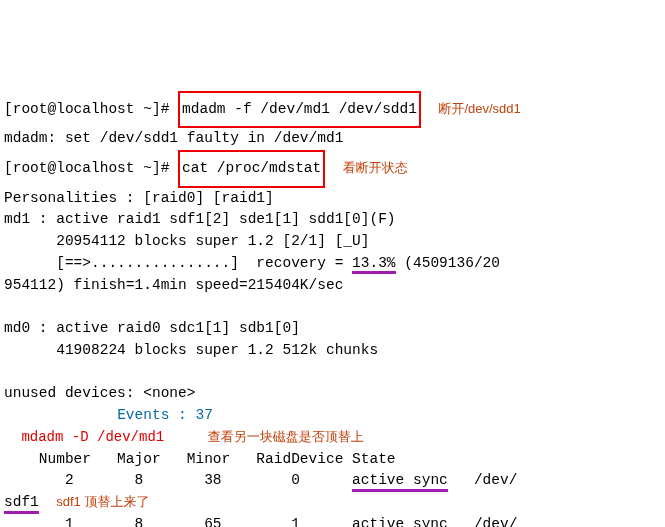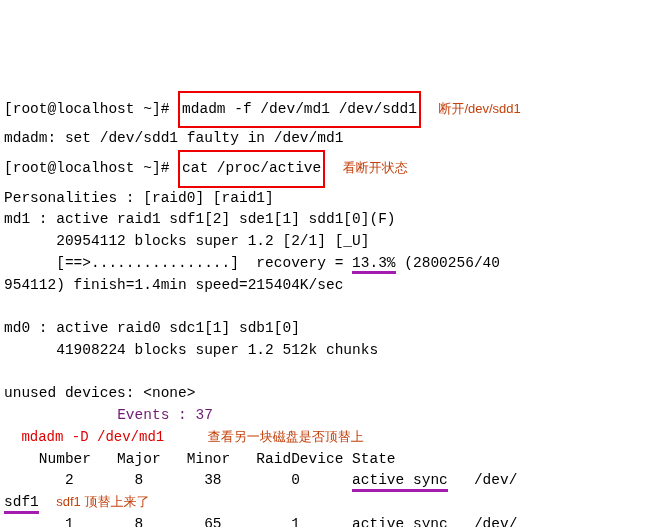--- a/index.html
+++ b/index.html
@@ -39,32 +39,32 @@
     padding-bottom: 1px;
   }
 </style>
 </head>
 <body>
 
 
 
 <span>[root@localhost ~]#</span> <span class="redbox">mdadm -f /dev/md1 /dev/sdd1</span>  <span class="ann">断开/dev/sdd1</span>
 <span>mdadm: set /dev/sdd1 faulty in /dev/md1</span>
-<span>[root@localhost ~]#</span> <span class="redbox">cat /proc/active</span>  <span class="ann">看断开状态</span>
+<span>[root@localhost ~]#</span> <span class="redbox">cat /proc/mdstat</span>  <span class="ann">看断开状态</span>
 <span>Personalities : [raid0] [raid1]</span>
 <span>md1 : active raid1 sdf1[2] sde1[1] sdd1[0](F)</span>
 <span>      20954112 blocks super 1.2 [2/1] [_U]</span>
-<span>      [==&gt;................]  recovery = </span><span class="ul-red">13.3%</span><span> (2800256/40</span>
+<span>      [==&gt;................]  recovery = </span><span class="ul-red">13.3%</span><span> (4509136/20</span>
 <span>954112) finish=1.4min speed=215404K/sec</span>
 
 <span>md0 : active raid0 sdc1[1] sdb1[0]</span>
 <span>      41908224 blocks super 1.2 512k chunks</span>
 
 <span>unused devices: &lt;none&gt;</span>
-             <span style="color:#701a75">Events : 37</span>
+             <span style="color:#0369a1">Events : 37</span>
   <span class="ann-mono">mdadm -D /dev/md1</span>     <span class="ann">查看另一块磁盘是否顶替上</span>
 <span>    Number   Major   Minor   RaidDevice State</span>
 <span>       2       8       38        0      </span><span class="ul-red">active sync</span><span>   /dev/</span>
 <span class="ul-red">sdf1</span>  <span class="ann">sdf1 顶替上来了</span>
 <span>       1       8       65        1      active sync   /dev/</span>
 <span>sde1</span>
                                                        
 
 
 

